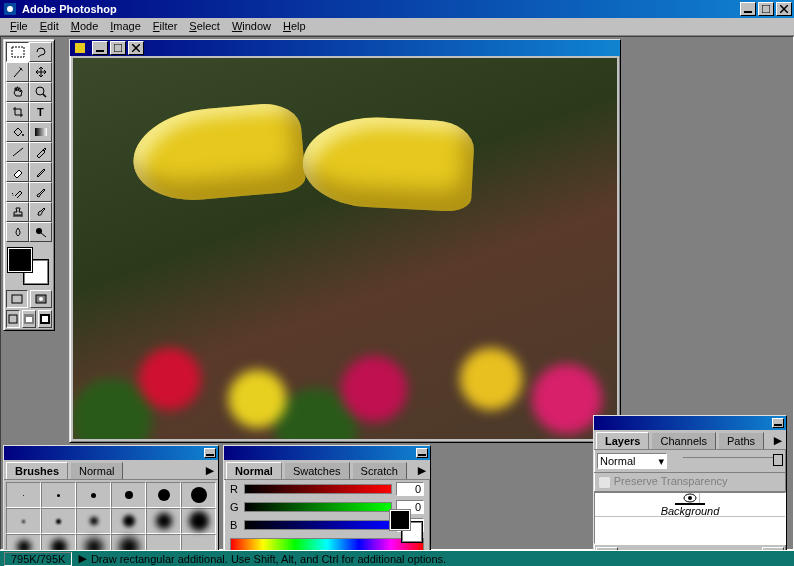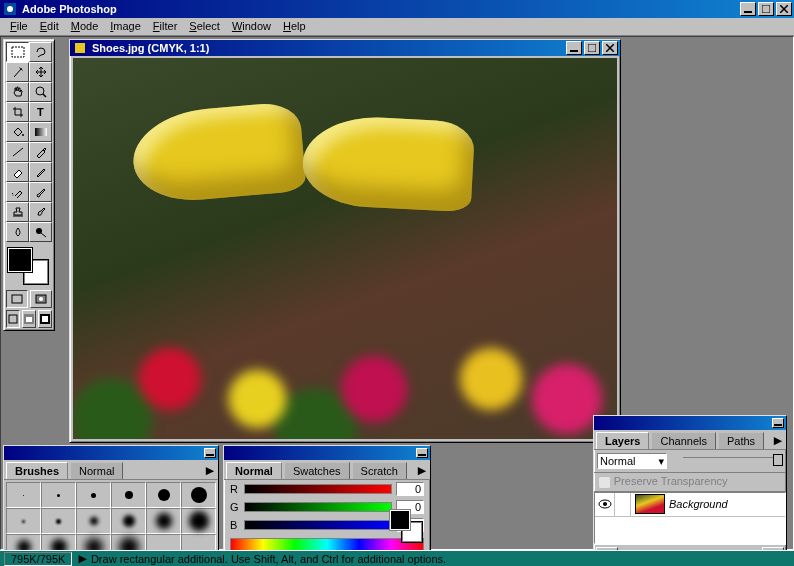--- a/index.html
+++ b/index.html
@@ -69,21 +69,21 @@
 
 
 .layers { top: 378px; left: 592px; width: 194px; height: 150px; }
 .blendrow { display: flex; padding: 3px; gap: 16px; align-items: center; border-bottom: 1px solid #808080; }
 .blendsel { width: 70px; height: 16px; background: #fff; border: 1px solid; border-color: #808080 #fff #fff #808080; padding: 0 2px; display: flex; align-items: center; justify-content: space-between; }
 .opslider { flex: 1; height: 8px; border-top: 1px solid #808080; position: relative; }
 .opslider::after { content: ''; position: absolute; right: 0; top: -4px; width: 8px; height: 10px; background: #c0c0c0; border: 1px solid #000; }
 .preserverow { padding: 2px 4px; color: #808080; border-bottom: 1px solid #808080; font-size: 10px; }
 .preserverow input { vertical-align: middle; }
 .layerlist { height: 52px; background: #fff; border: 1px solid; border-color: #808080 #fff #fff #808080; margin: 0; overflow: auto; }
-.layerrow { display: flex; align-items: center; height: 24px; border-bottom: 1px solid #c0c0c0; }
+.layerrow { display: flex; align-items: center; height: 24px; border-bottom: 1px solid #c0c0c0; flex-direction: column; }
 .layerrow .eye { width: 20px; text-align: center; border-right: 1px solid #c0c0c0; height: 100%; display: flex; align-items: center; justify-content: center; }
 .layerrow .thumb { width: 30px; height: 20px; margin: 0 4px; background: linear-gradient(160deg, #3a4a2a, #e6c81e 40%, #d01030 70%); border: 1px solid #000; }
 .layerrow .lname { font-style: italic; }
 .layerbtns { display: flex; justify-content: flex-end; padding: 2px; border-top: 1px solid #fff; gap: 2px; }
 .layerbtns .btn { width: 22px; height: 18px; border: 1px solid; border-color: #fff #404040 #404040 #fff; display: flex; align-items: center; justify-content: center; }
 
 
 .statusbar { position: absolute; bottom: 0; left: 0; right: 0; height: 16px; background: #0f766e; display: flex; align-items: center; padding: 0 4px; border-top: 1px solid #fff; font-size: 10px; }
 .statusbar .size { border: 1px solid; border-color: #808080 #fff #fff #808080; padding: 0 6px; margin-right: 6px; }
 
@@ -286,21 +286,20 @@
     </div>
   </div>
 
   <div class="panel docwin">
     <div class="titlebar">
       <span class="icon">
           <svg width="12" height="12">
             <rect x="1" y="1" width="10" height="10" fill="#e6c81e"></rect>
           </svg>
         </span>
-      <span class="title">Shoes.jpg  (CMYK, 1:1)</span>
       <div class="winbtns">
         <div class="winbtn">
             <svg width="8" height="8">
               <rect x="0" y="6" width="8" height="2" fill="#000"></rect>
             </svg>
           </div>
         <div class="winbtn">
             <svg width="8" height="8">
               <rect x="0" y="0" width="8" height="8" fill="none" stroke="#000"></rect>
             </svg>

